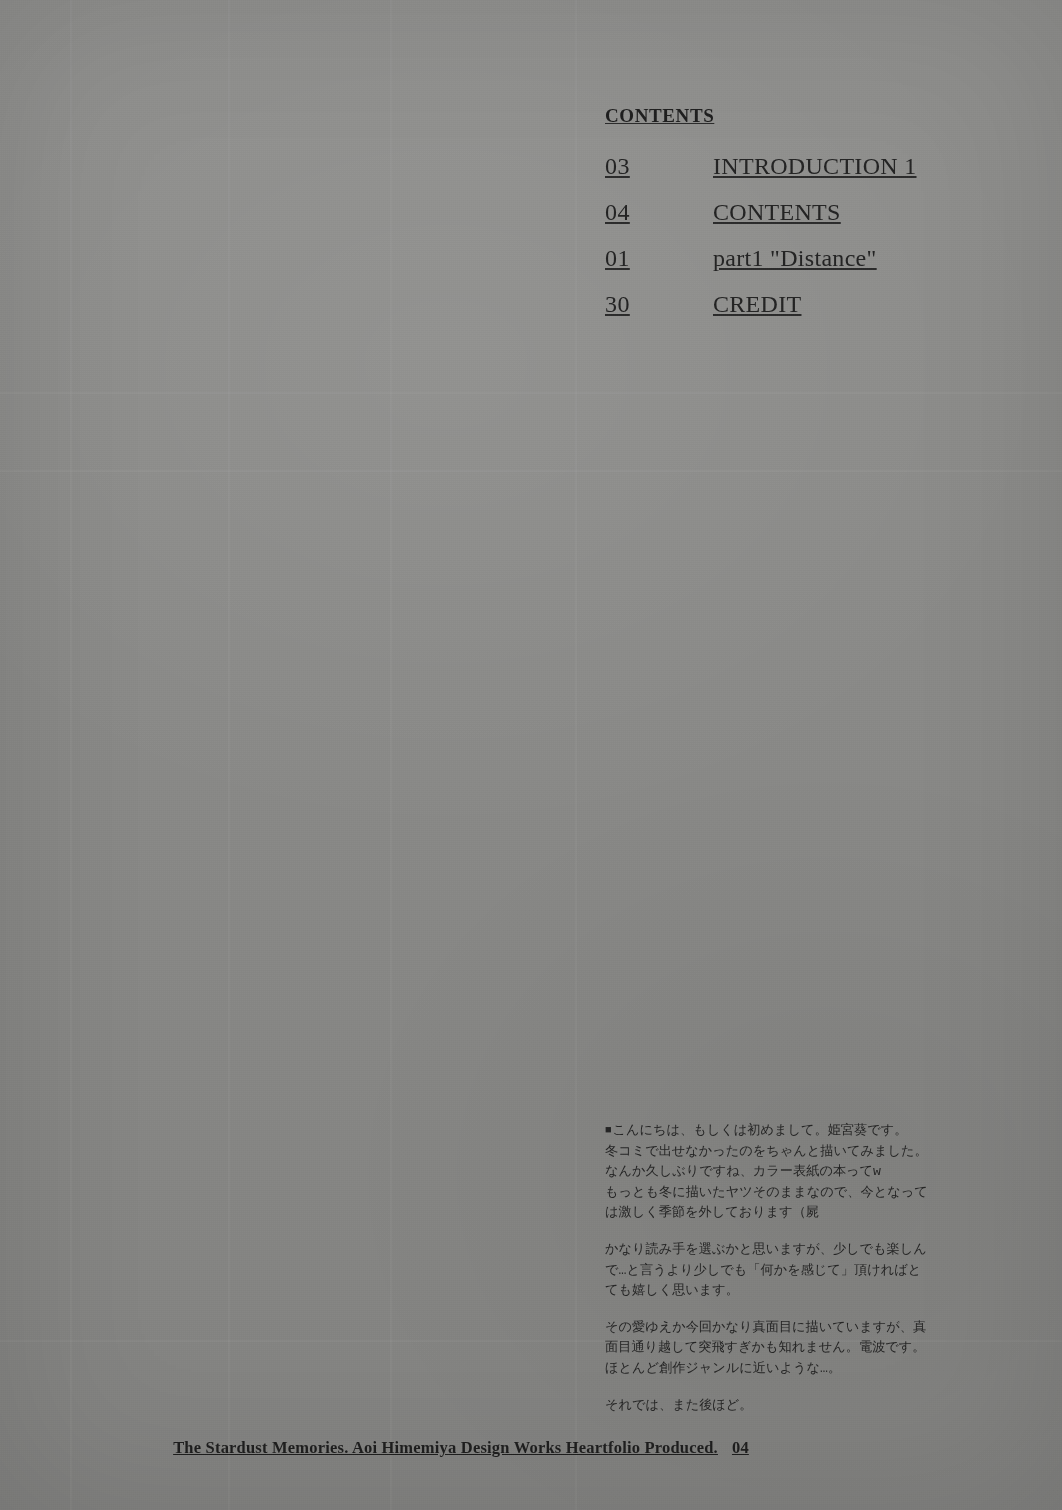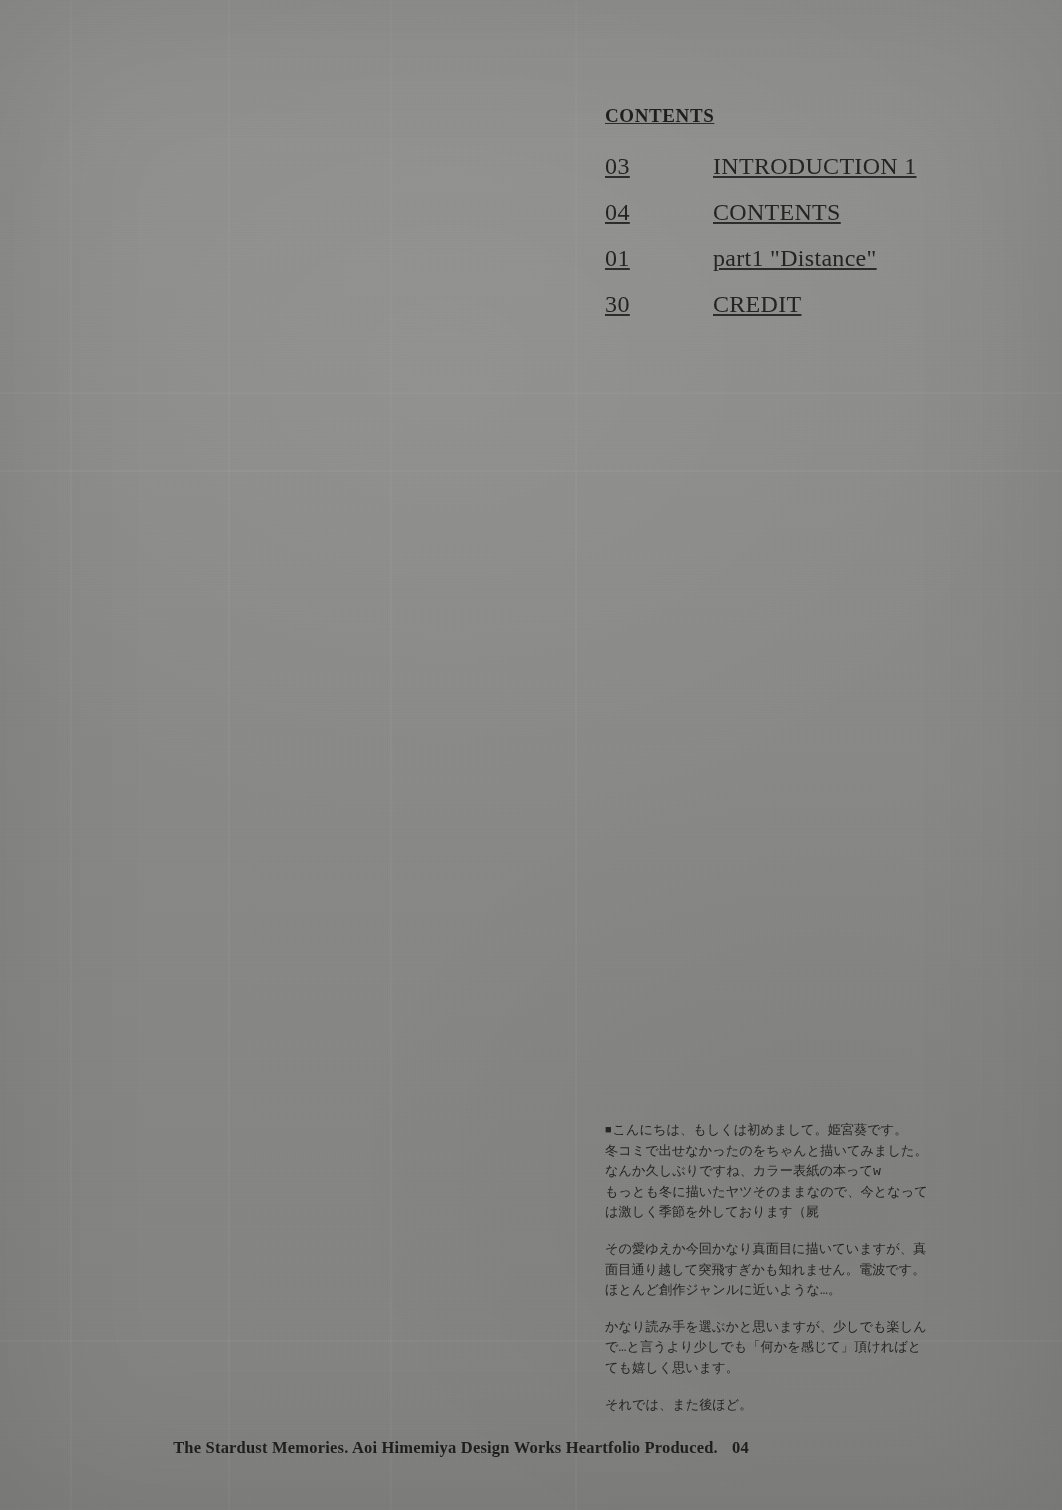--- a/index.html
+++ b/index.html
@@ -105,20 +105,21 @@
   .footer {
     position: absolute;
     left: 0;
     top: 1438px;
     width: 922px;
     text-align: center;
     font-size: 16.5px;
     color: #1e1e1e;
     font-weight: bold;
     letter-spacing: 0.2px;
+    text-decoration: underline;
   }
   .footer .pg { margin-left: 14px; }
 </style>
 </head>
 <body>
 
 <div class="page">
 
   <div class="seam v" style="left:70px;"></div>
   <div class="seam v" style="left:228px;"></div>
@@ -144,22 +145,22 @@
       <span class="toc-title">part1 "Distance"</span>
     </div>
     <div class="toc-row">
       <span class="toc-num">30</span>
       <span class="toc-title">CREDIT</span>
     </div>
   </div>
 
   <div class="note">
     <p><span class="marker">■</span><span>こんにちは、もしくは初めまして。姫宮葵です。<br>冬コミで出せなかったのをちゃんと描いてみました。<br>なんか久しぶりですね、カラー表紙の本ってw<br>もっとも冬に描いたヤツそのままなので、今となって<br>は激しく季節を外しております（屍</span></p>
+    <p>かなり読み手を選ぶかと思いますが、少しでも楽しん<br>で…と言うより少しでも「何かを感じて」頂ければと<br>ても嬉しく思います。</p>
     <p>その愛ゆえか今回かなり真面目に描いていますが、真<br>面目通り越して突飛すぎかも知れません。電波です。<br>ほとんど創作ジャンルに近いような…。</p>
-    <p>かなり読み手を選ぶかと思いますが、少しでも楽しん<br>で…と言うより少しでも「何かを感じて」頂ければと<br>ても嬉しく思います。</p>
     <p>それでは、また後ほど。</p>
   </div>
 
   <div class="footer">
     <span>The Stardust Memories. Aoi Himemiya Design Works Heartfolio Produced.</span><span class="pg">04</span>
   </div>
 
   <div class="grain"></div>
   <div class="vig"></div>
 </div>

